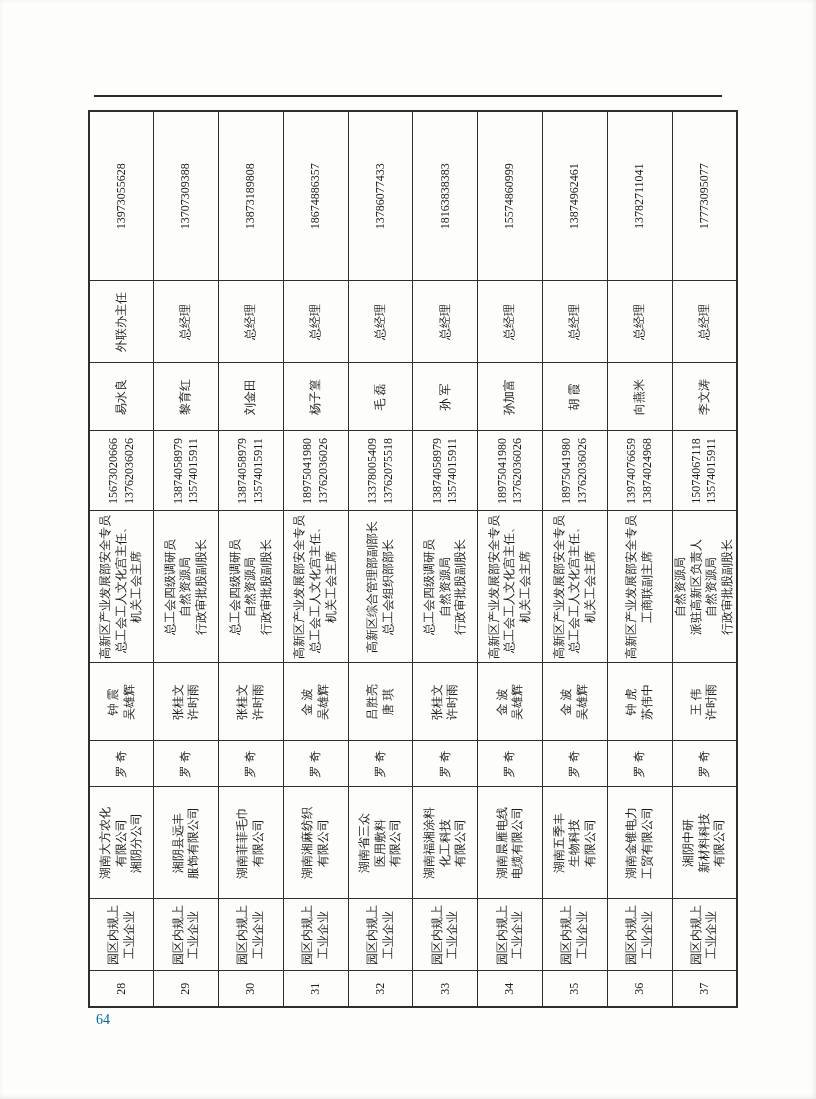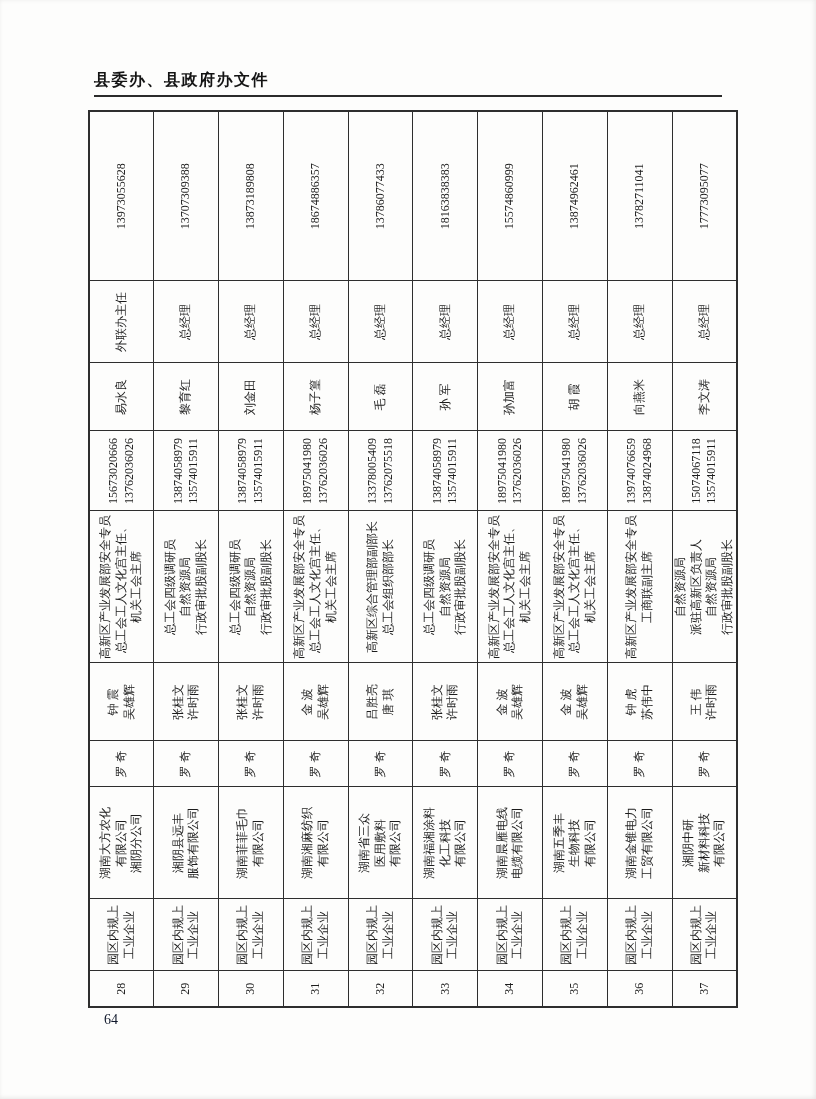--- a/index.html
+++ b/index.html
@@ -44,30 +44,29 @@
     font-size: 12px; line-height: 1.3;
     white-space: pre-line;
     padding: 0 1px;
     overflow: hidden;
     color: #1c1c1c;
   }
   col.c0{width:36px} col.c1{width:72px} col.c2{width:112px} col.c3{width:46px}
   col.c4{width:78px} col.c5{width:152px} col.c6{width:80px} col.c7{width:68px}
   col.c8{width:82px} col.c9{width:170px}
   .page-number {
-    position: absolute; left: 104px; top: 1012px;
-    font-size: 14px; color: #0f172a;
+    position: absolute; left: 96px; top: 1012px;
+    font-size: 14px; color: #0369a1;
   }
 </style>
 </head>
 <body>
 
 <div class="page">
 
-  <div class="doc-header">县委办、县政府办文件</div>
 
   <div class="header-rule"></div>
 
   <div class="table-area">
     <div class="rotated">
       <table class="liaison">
         <colgroup>
           <col class="c0">
             <col class="c1">
             <col class="c2">

